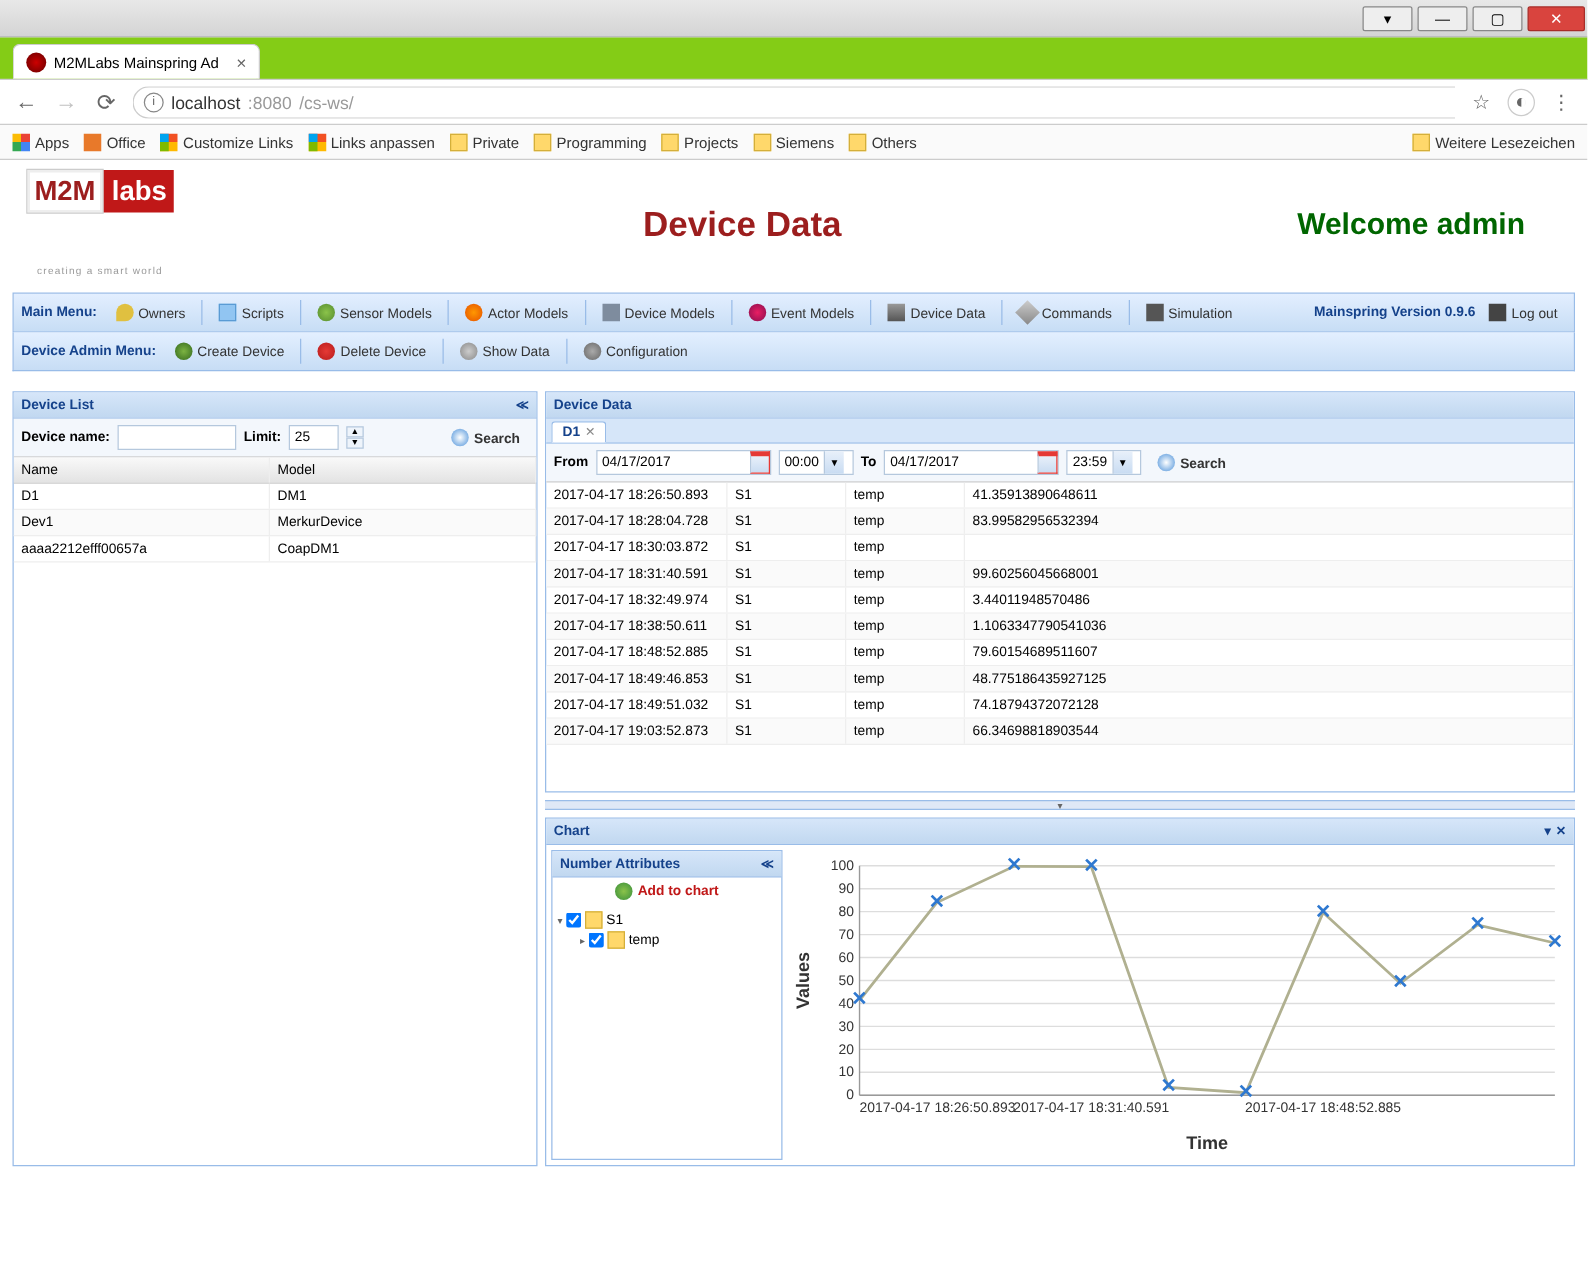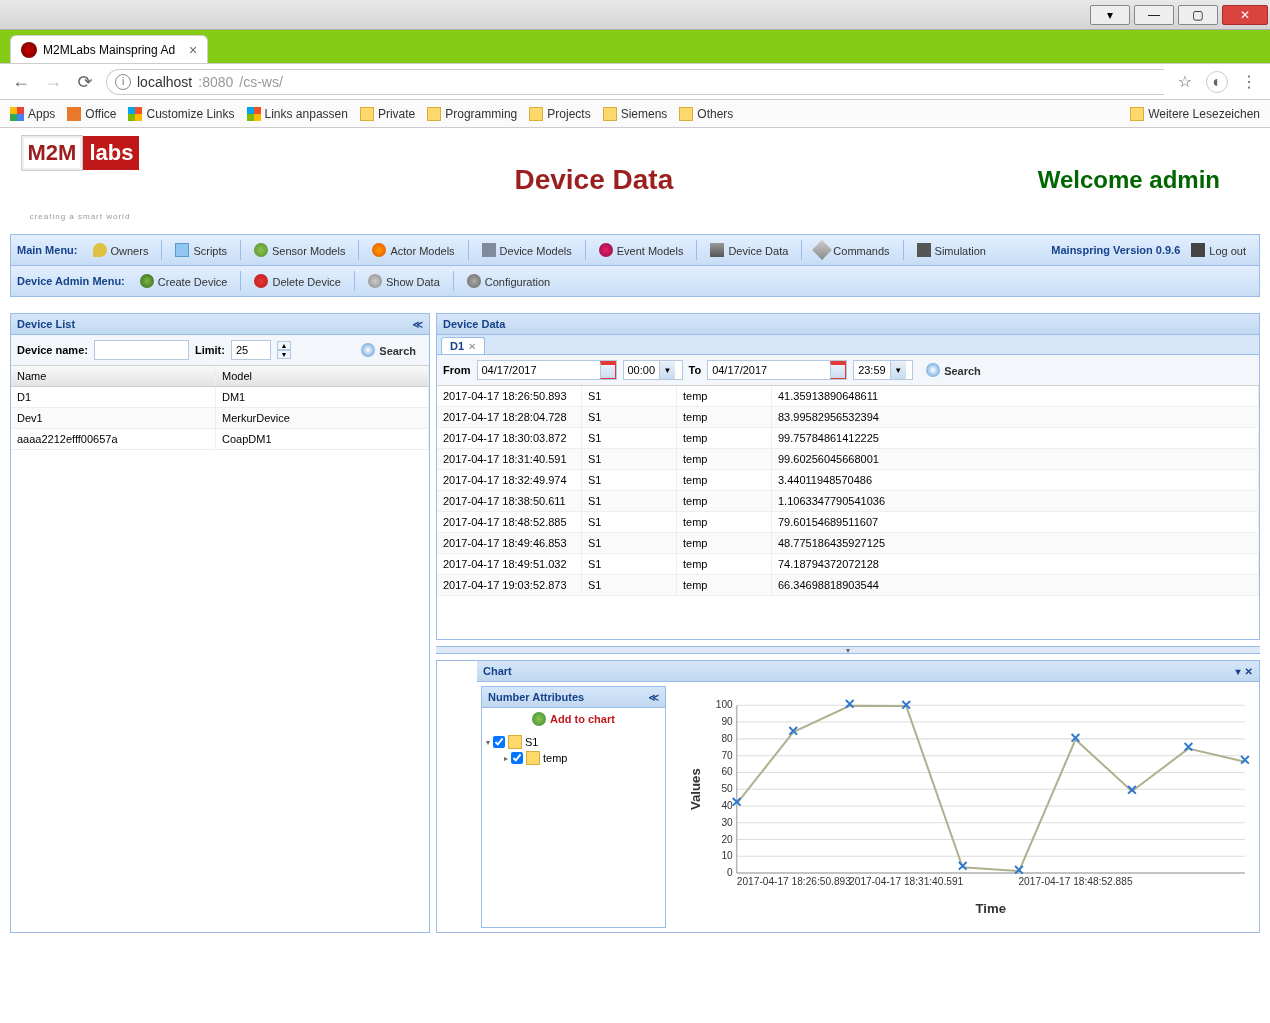--- a/index.html
+++ b/index.html
@@ -91,22 +91,22 @@
 .tabstrip { display:flex; background:#d6e6f9; border-bottom:1px solid #99bce8; padding:2px 4px 0;}
 .tabstrip .tabbtn{ background:#fff; border:1px solid #99bce8; border-bottom:none; border-radius:3px 3px 0 0; padding:2px 8px; display:flex; align-items:center; gap:4px; font-weight:bold; color:#15428b;}
 .tabstrip .tabbtn .x{font-size:10px;color:#888;font-weight:normal;}
 
 .date-row{ display:flex; align-items:center; gap:6px; padding:4px 6px; background:#f3f7fc; border-bottom:1px solid #d0d0d0;}
 .date-row label{font-weight:bold;}
 .combo{display:flex;align-items:center;border:1px solid #b5c8dd;height:20px;background:#fff;}
 .combo span{padding:0 4px;font-size:11px;}
 .combo .dd{width:16px;height:18px;background:linear-gradient(#e8f0fa,#c9dcf2);border-left:1px solid #b5c8dd;display:flex;align-items:center;justify-content:center;font-size:8px;}
 
-.chart-panel{flex:1;display:flex;flex-direction:column;padding-left:40px;}
-.chart-body{flex:1;display:flex;gap:20px;padding:4px;justify-content:center;}
+.chart-panel{flex:1;display:flex;flex-direction:column;}
+.chart-body{flex:1;display:flex;gap:6px;padding:4px;justify-content:center;}
 .attr-panel{width:185px;border:1px solid #99bce8;display:flex;flex-direction:column;}
 .attr-panel .add-link{color:#c01818;font-weight:bold;text-align:center;padding:4px;display:flex;align-items:center;justify-content:center;gap:4px;}
 .tree{padding:4px;font-size:11px;}
 .tree-node{display:flex;align-items:center;gap:3px;padding:1px 0;}
 .tree-node.child{padding-left:18px;}
 .tree-node input[type=checkbox]{width:12px;height:12px;}
 .tri{font-size:8px;color:#666;}
 
 .chart-area{flex:1;position:relative;}
 svg{width:100%;height:100%;}
@@ -369,21 +369,20 @@
             <div class="grid-row odd">
               <div class="col-ts">2017-04-17 18:28:04.728</div>
               <div class="col-sn">S1</div>
               <div class="col-at">temp</div>
               <div class="col-val">83.99582956532394</div>
             </div>
             <div class="grid-row">
               <div class="col-ts">2017-04-17 18:30:03.872</div>
               <div class="col-sn">S1</div>
               <div class="col-at">temp</div>
-              <div class="col-val">99.75784861412225</div>
             </div>
             <div class="grid-row odd">
               <div class="col-ts">2017-04-17 18:31:40.591</div>
               <div class="col-sn">S1</div>
               <div class="col-at">temp</div>
               <div class="col-val">99.60256045668001</div>
             </div>
             <div class="grid-row">
               <div class="col-ts">2017-04-17 18:32:49.974</div>
               <div class="col-sn">S1</div>

